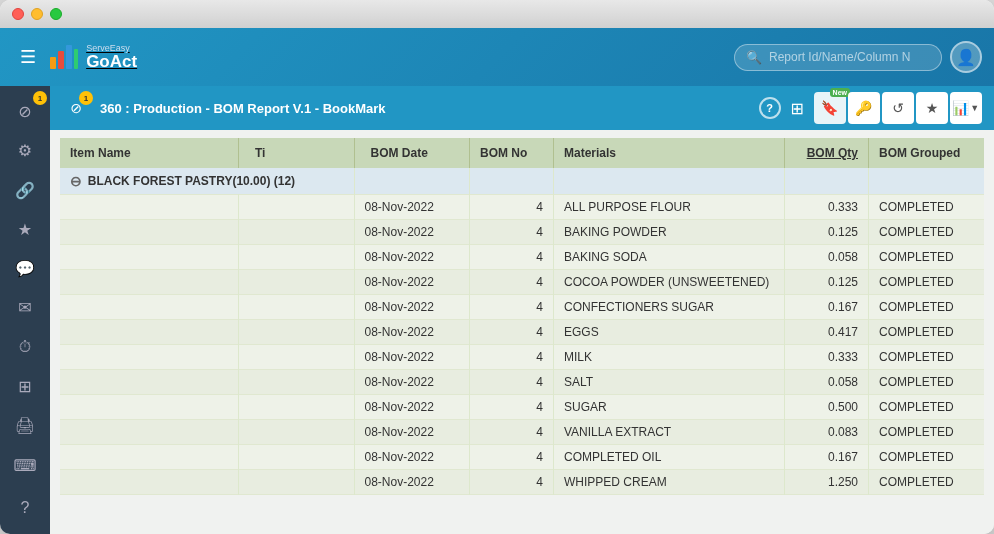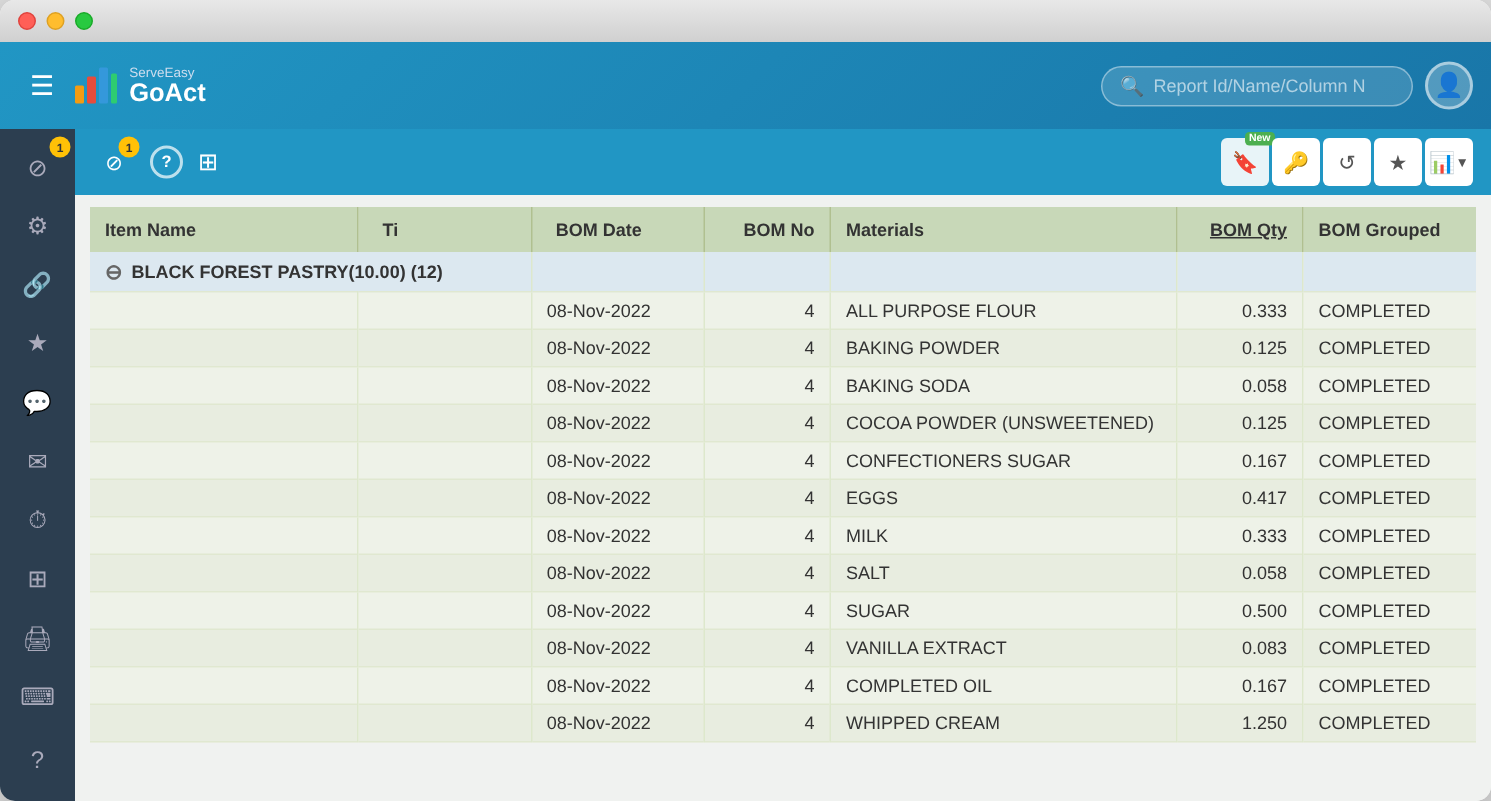--- a/index.html
+++ b/index.html
@@ -52,20 +52,21 @@
       color: white;
       font-size: 18px;
       cursor: pointer;
       padding: 4px 8px;
     }
     .logo-area {
       display: flex;
       align-items: center;
       gap: 6px;
       margin-left: 4px;
+      text-decoration: underline;
     }
     .logo-icon {
       width: 32px;
       height: 32px;
     }
     .logo-text {
       display: flex;
       flex-direction: column;
       line-height: 1;
     }
@@ -307,21 +308,21 @@
       font-weight: 700;
       font-size: 12px;
     }
     .collapse-icon {
       color: #666;
       font-size: 14px;
       cursor: pointer;
     }
     .col-item { width: 170px; }
     .col-date { width: 110px; padding-left: 16px; }
-    .col-no { width: 80px; text-align: right; }
+    .col-no { width: 80px; text-align: left; }
     .col-materials { width: 220px; }
     .col-qty { width: 80px; text-align: right; text-decoration: underline; }
     .col-status { width: 110px; }
     td.right { text-align: right; }
   </style>
 </head>
 <body>
 
 <div class="window">
 
@@ -394,20 +395,21 @@
       </div>
     </div>
 
     <div class="content">
 
       <div class="sub-header">
         <div class="filter-btn filter-badge">
           <span>⊘</span>
           <span class="badge">1</span>
         </div>
+        <span class="report-title">360 : Production - BOM Report V.1 - BookMark</span>
         <div class="help-btn">
           <span>?</span>
         </div>
         <div class="grid-btn">
           <span>⊞</span>
         </div>
         <div class="right-toolbar">
           <div class="toolbar-btn bookmark">
             <span>🔖</span>
             <span class="new-badge">New</span>

